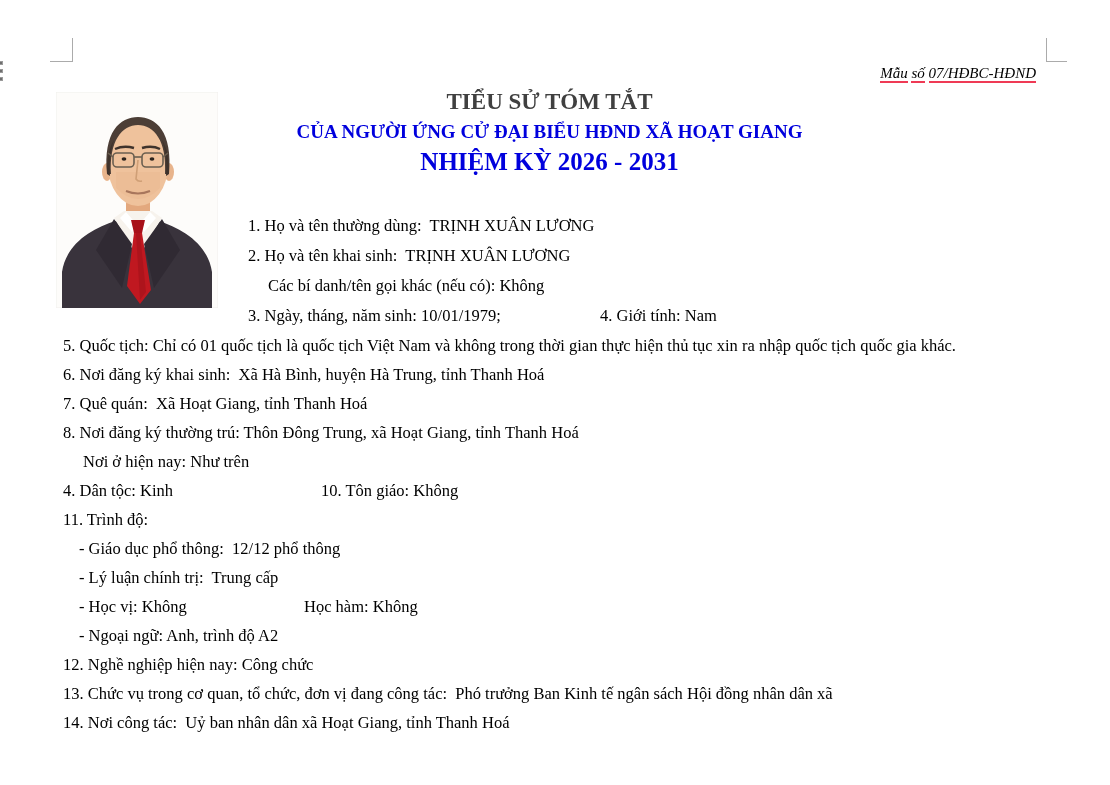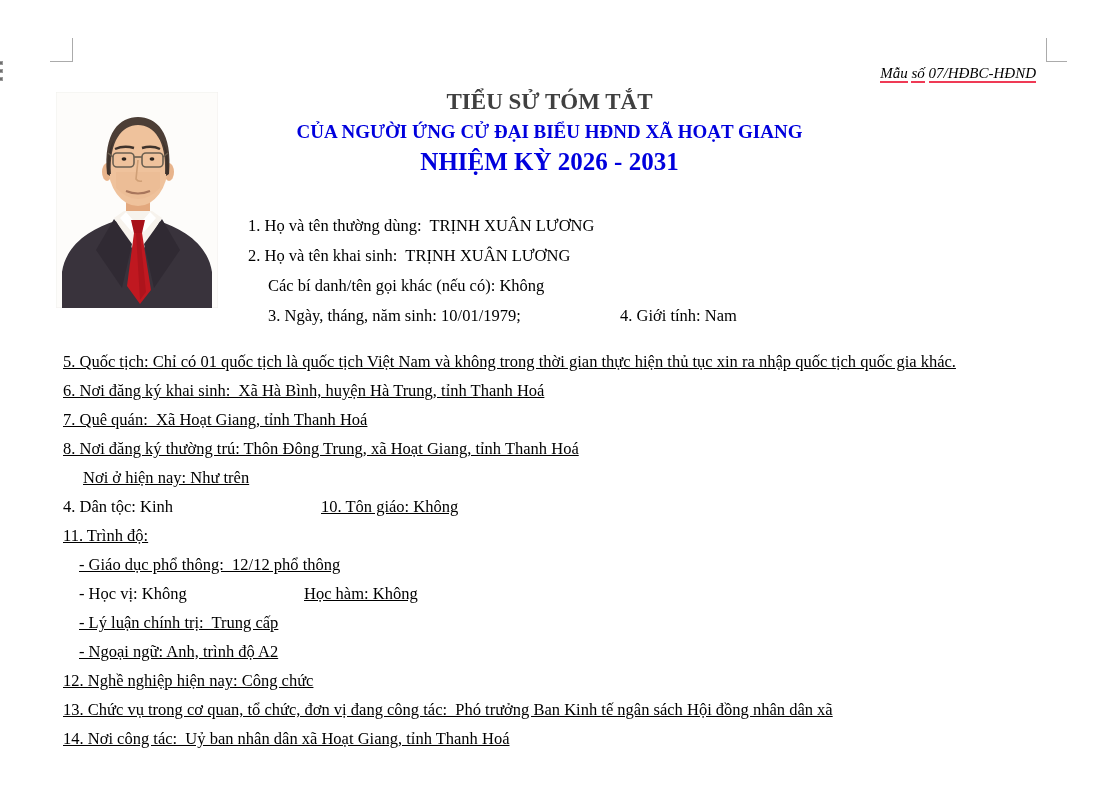--- a/index.html
+++ b/index.html
@@ -29,24 +29,24 @@
 
   .photo { position:absolute; left:-7px; top:30px; width:162px; height:216px; }
   .photo svg { display:block; width:100%; height:100%; }
 
   .intro { margin-top:34px; margin-left:185px; }
   .line { font-size:16.5px; line-height:30px; white-space:pre-wrap; }
   .main .line { line-height:29px; }
   .indent-sm { padding-left:20px; }
   .indent-dash { padding-left:16px; }
   .justify { text-align:justify; }
-  .col-dob { display:inline-block; width:352px;margin-left:20px; }
+  .col-dob { display:inline-block; width:352px; }
   .col-eth { display:inline-block; width:258px; }
   .col-deg { display:inline-block; width:225px; }
-  .main { margin-top:16px;text-decoration:underline; }
+  .main { margin-top:0; }
 </style>
 </head>
 <body>
 
 <div class="page">
 
   <div class="crop-tl"></div>
   <div class="crop-tr"></div>
 
   <div class="edge-dots">
@@ -122,22 +122,22 @@
 
     <div class="main">
       <div class="line justify">5. Quốc tịch: Chỉ có 01 quốc tịch là quốc tịch Việt Nam và không trong thời gian thực hiện thủ tục xin ra nhập quốc tịch quốc gia khác.</div>
       <div class="line">6. Nơi đăng ký khai sinh:  Xã Hà Bình, huyện Hà Trung, tỉnh Thanh Hoá</div>
       <div class="line">7. Quê quán:  Xã Hoạt Giang, tỉnh Thanh Hoá</div>
       <div class="line">8. Nơi đăng ký thường trú: Thôn Đông Trung, xã Hoạt Giang, tỉnh Thanh Hoá</div>
       <div class="line indent-sm">Nơi ở hiện nay: Như trên</div>
       <div class="line"><span class="col-eth">4. Dân tộc: Kinh</span><span>10. Tôn giáo: Không</span></div>
       <div class="line">11. Trình độ:</div>
       <div class="line indent-dash">- Giáo dục phổ thông:  12/12 phổ thông</div>
+      <div class="line indent-dash">- Lý luận chính trị:  Trung cấp</div>
       <div class="line indent-dash"><span class="col-deg">- Học vị: Không</span><span>Học hàm: Không</span></div>
-      <div class="line indent-dash">- Lý luận chính trị:  Trung cấp</div>
       <div class="line indent-dash">- Ngoại ngữ: Anh, trình độ A2</div>
       <div class="line">12. Nghề nghiệp hiện nay: Công chức</div>
       <div class="line">13. Chức vụ trong cơ quan, tổ chức, đơn vị đang công tác:  Phó trưởng Ban Kinh tế ngân sách Hội đồng nhân dân xã</div>
       <div class="line">14. Nơi công tác:  Uỷ ban nhân dân xã Hoạt Giang, tỉnh Thanh Hoá</div>
     </div>
 
   </div>
 </div>
 
 </body></html>

